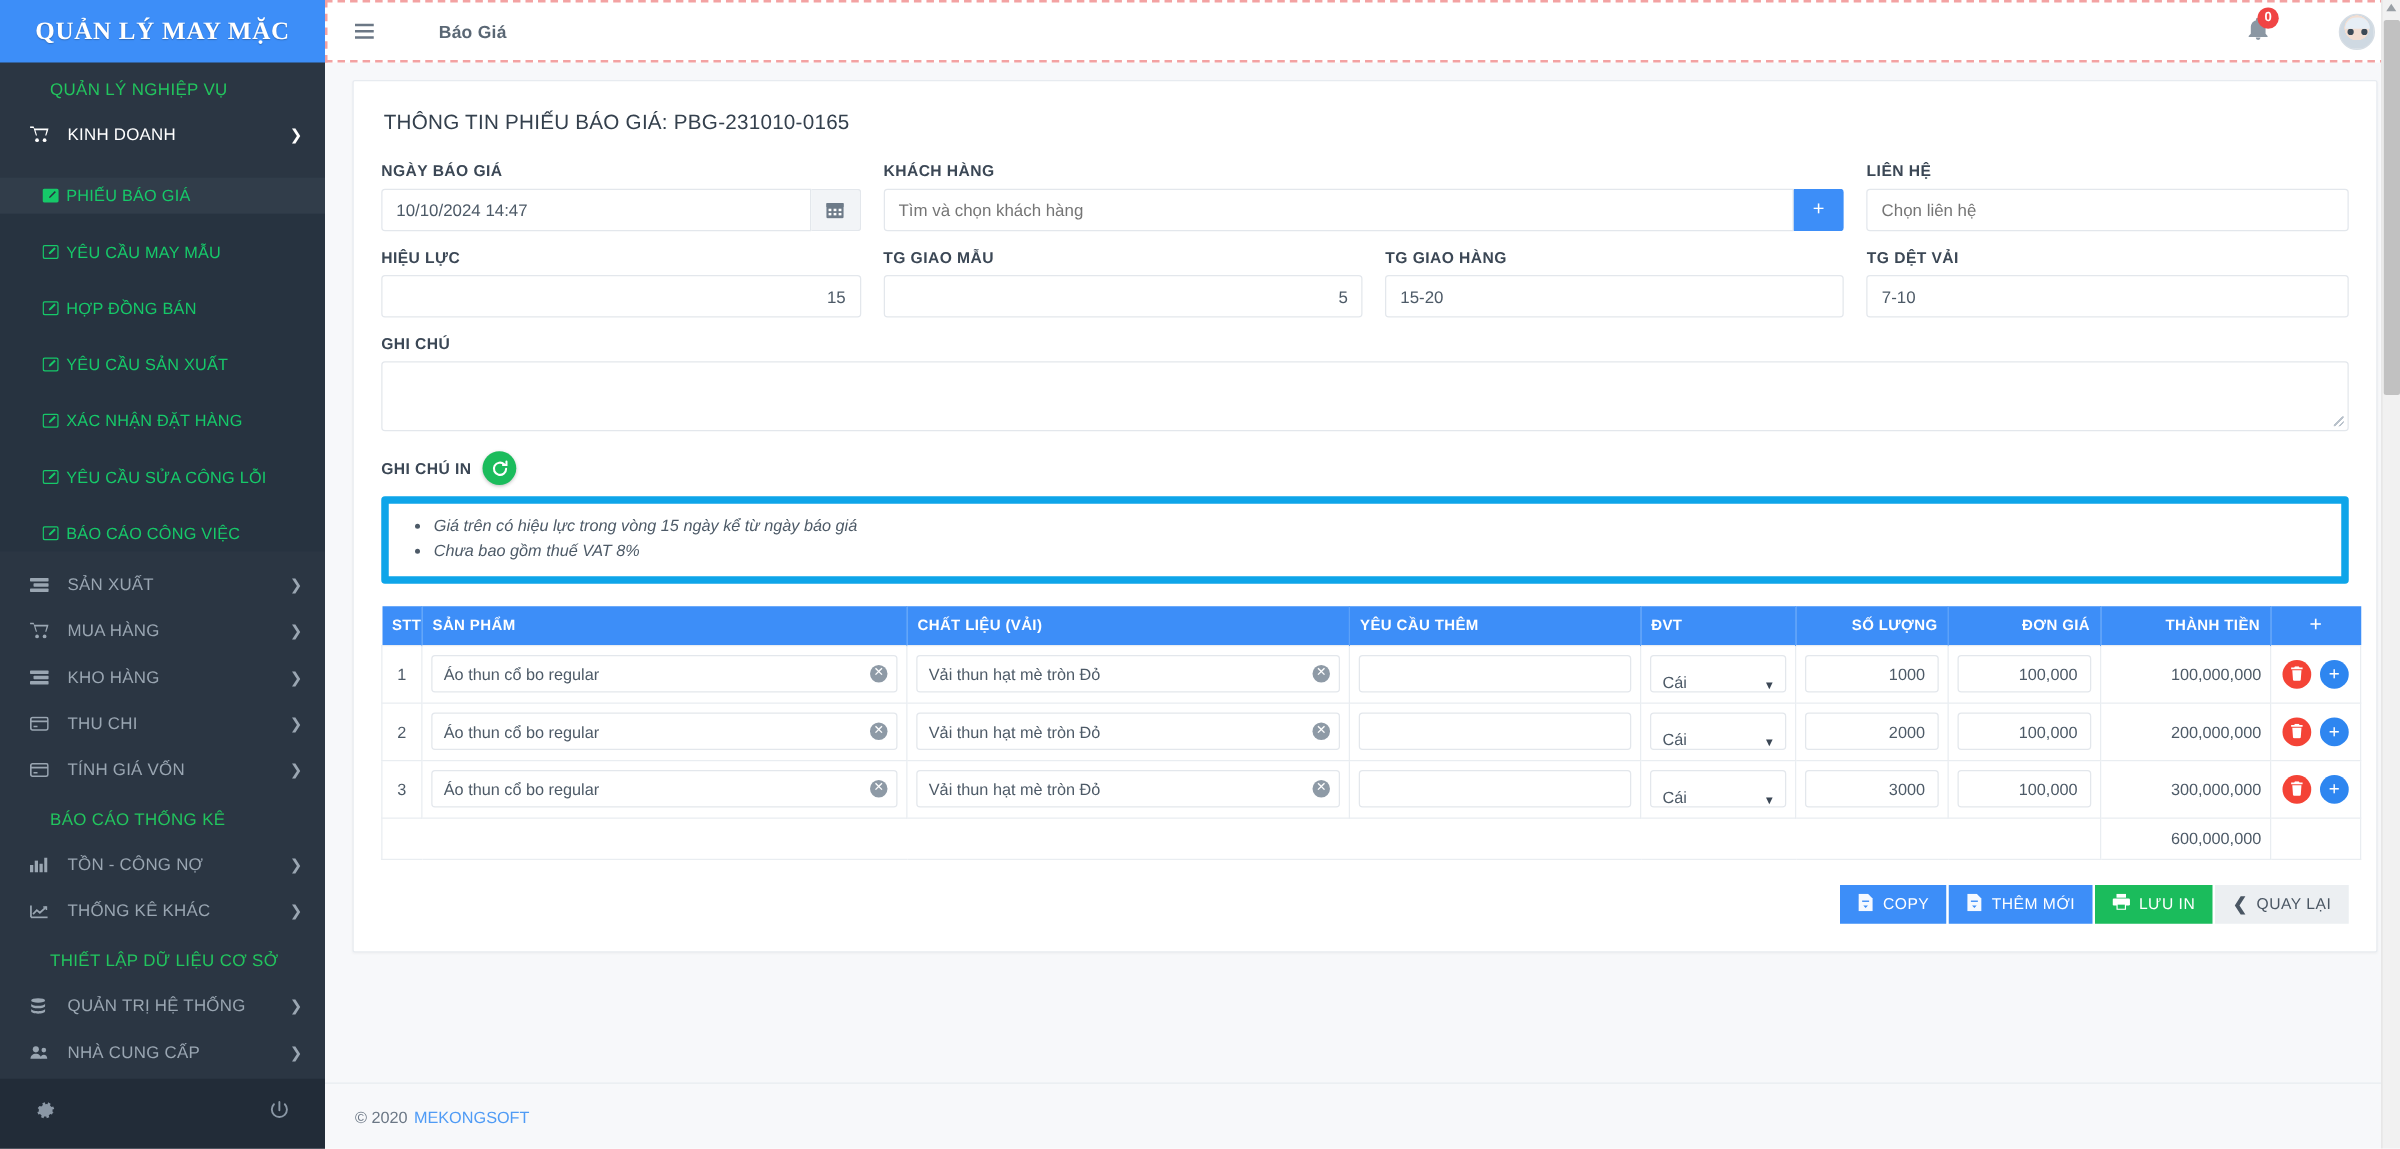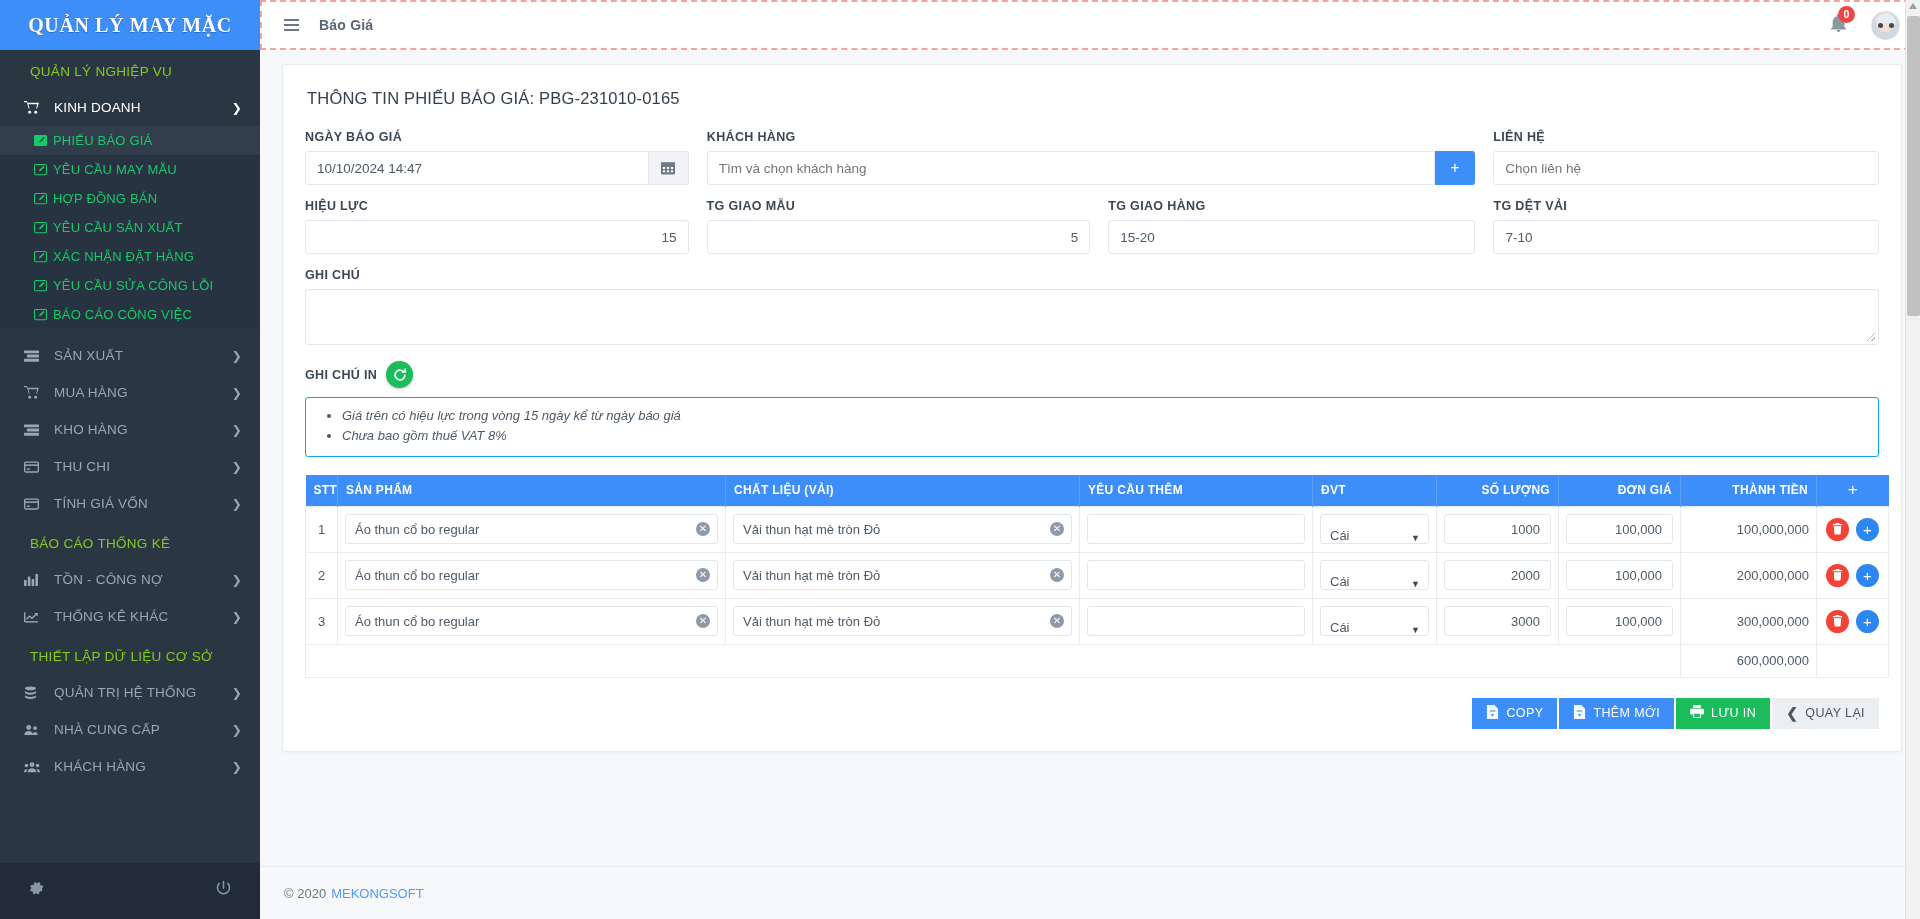--- a/index.html
+++ b/index.html
@@ -21,22 +21,22 @@
   }
   .brand {
     height: 50px; background: #3d8ef8;
     display: flex; align-items: center; justify-content: center;
     color: #fff; font-family: "Liberation Serif", serif;
     font-weight: bold; font-size: 20px; letter-spacing: .6px;
     text-shadow: 0 1px 1px rgba(0,0,0,.25);
   }
   .nav-scroll { flex: 1; overflow: hidden; }
   .nav-heading {
-    color: #84cc16; font-size: 13.5px; letter-spacing: .3px;
-    padding: 14px 0 10px 30px;
+    color: #22c55e; font-size: 13.5px; letter-spacing: .3px;
+    padding: 14px 0 10px 40px;
   }
   .nav-item {
     display: flex; align-items: center;
     height: 37px; padding: 0 18px 0 24px;
     color: #9aa6b2; font-size: 13.5px; letter-spacing: .2px;
     cursor: pointer;
   }
   .nav-item .ni-icon {
     width: 22px; display: inline-flex; align-items: center; justify-content: flex-start;
     color: #9aa6b2; font-size: 13px; margin-right: 8px;
@@ -45,20 +45,21 @@
   .nav-item .ni-caret { color: #9aa6b2; font-size: 12px; }
   .nav-item.open { color: #ffffff; }
   .nav-item.open .ni-icon, .nav-item.open .ni-caret { color: #ffffff; }
 
   .sub-list { background: #273340; }
   .sub-item {
     display: flex; align-items: center;
     height: 29px; padding: 0 18px 0 34px;
     color: #16c969; font-size: 13px; letter-spacing: .2px;
     cursor: pointer;
+    margin-top: 16px;
   }
   .sub-item.active { background: #313d4a; }
   .sub-item .si-icon { margin-right: 6px; font-size: 12px; display: inline-flex; }
   .sub-item .si-label { white-space: nowrap; }
 
   .sidebar-footer {
     height: 56px; background: #222c38;
     display: flex; align-items: center;
     padding: 0 28px;
   }
@@ -69,20 +70,21 @@
 
   
   .main { flex: 1; height: 919px; background: #f7f8fa; display: flex; flex-direction: column; position: relative; overflow: hidden; }
 
   .topbar {
     height: 50px; background: #ffffff;
     display: flex; align-items: center;
     padding: 0 18px 0 22px;
     border: 2px dashed #f3a2a2;
     position: relative;
+    gap: 32px;
   }
   .hamburger { display: inline-flex; flex-direction: column; gap: 3px; cursor: pointer; margin-right: 20px; }
   .hamburger span { display: block; width: 15px; height: 2px; background: #6b7785; }
   .topbar-title { color: #5a6774; font-size: 14px; font-weight: bold; letter-spacing: .2px; }
   .topbar-spacer { flex: 1; }
   .bell-wrap { position: relative; margin-right: 24px; cursor: pointer; }
   .bell { font-size: 17px; color: #8b97a3; display: block; }
   .bell-badge {
     position: absolute; top: -8px; right: -8px;
     background: #f04545; color: #fff; border-radius: 50%;
@@ -156,21 +158,21 @@
   .ghichuin-head { display: flex; align-items: center; gap: 9px; margin: 16px 0 9px 0; }
   .ghichuin-label { font-size: 12.5px; font-weight: bold; color: #3b4755; letter-spacing: .35px; }
   .refresh-btn {
     width: 27px; height: 27px; border-radius: 50%;
     background: #1bbc5c; color: #fff;
     display: flex; align-items: center; justify-content: center;
     font-size: 14px; cursor: pointer;
     box-shadow: 0 1px 3px rgba(0,0,0,.25);
   }
   .note-box {
-    border: 1px solid #0ea5e9; border-radius: 3px; background: #fff;
+    border: 6px solid #0ea5e9; border-radius: 3px; background: #fff;
     padding: 8px 10px 10px 10px; margin-bottom: 18px;
   }
   .note-box ul { margin: 0; padding-left: 26px; }
   .note-box li {
     font-size: 13px; color: #4d5a67; font-style: italic;
     line-height: 20px;
   }
 
   
   table.grid { width: 100%; border-collapse: collapse; table-layout: fixed; }

